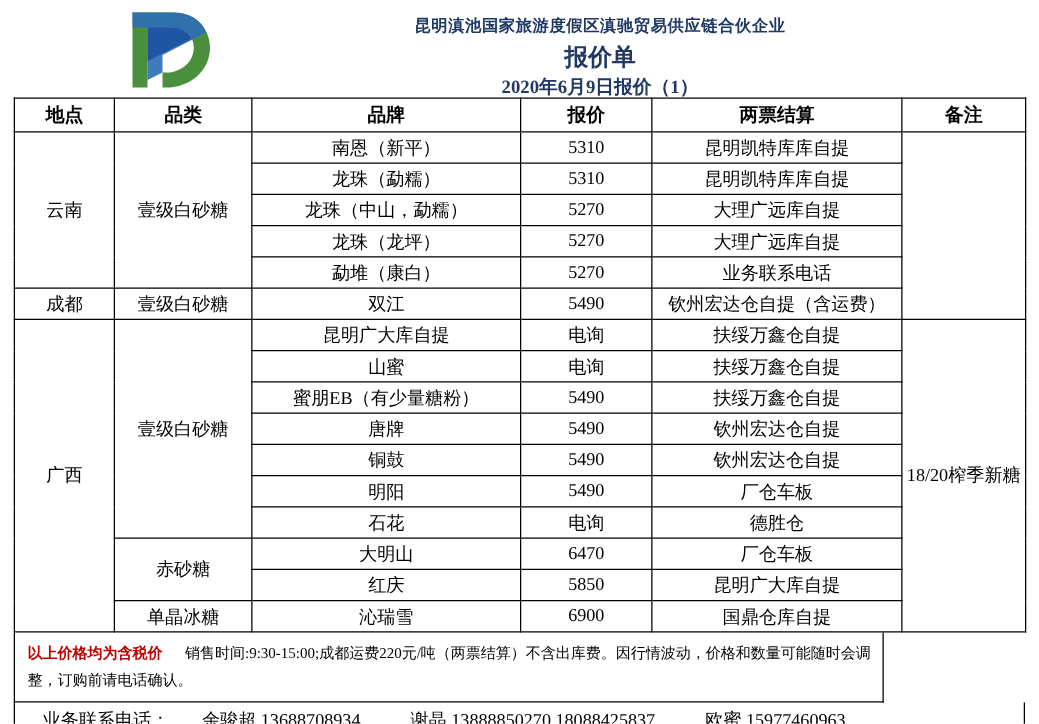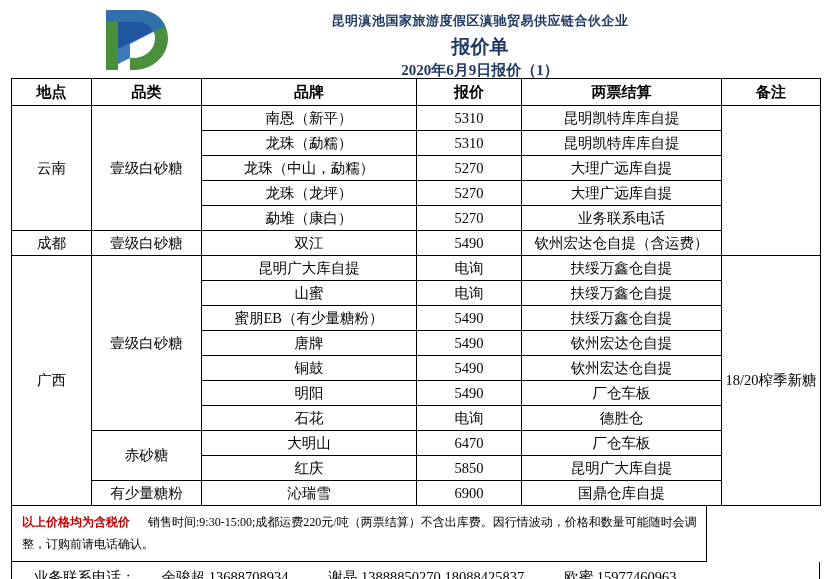--- a/index.html
+++ b/index.html
@@ -245,21 +245,21 @@
         <td>6470</td>
         <td>厂仓车板</td>
       </tr>
       <tr>
         <td>红庆</td>
         <td>5850</td>
         <td>昆明广大库自提</td>
       </tr>
 
       <tr>
-        <td>有少量糖粉</td>
+        <td>单晶冰糖</td>
         <td>沁瑞雪</td>
         <td>6900</td>
         <td>国鼎仓库自提</td>
       </tr>
     </tbody>
   </table>
 
   <div class="notice">
     <span class="red">以上价格均为含税价</span><span class="gap"></span><span>销售时间:9:30-15:00;成都运费220元/吨（两票结算）不含出库费。因行情波动，价格和数量可能随时会调整，订购前请电话确认。</span>
   </div>

